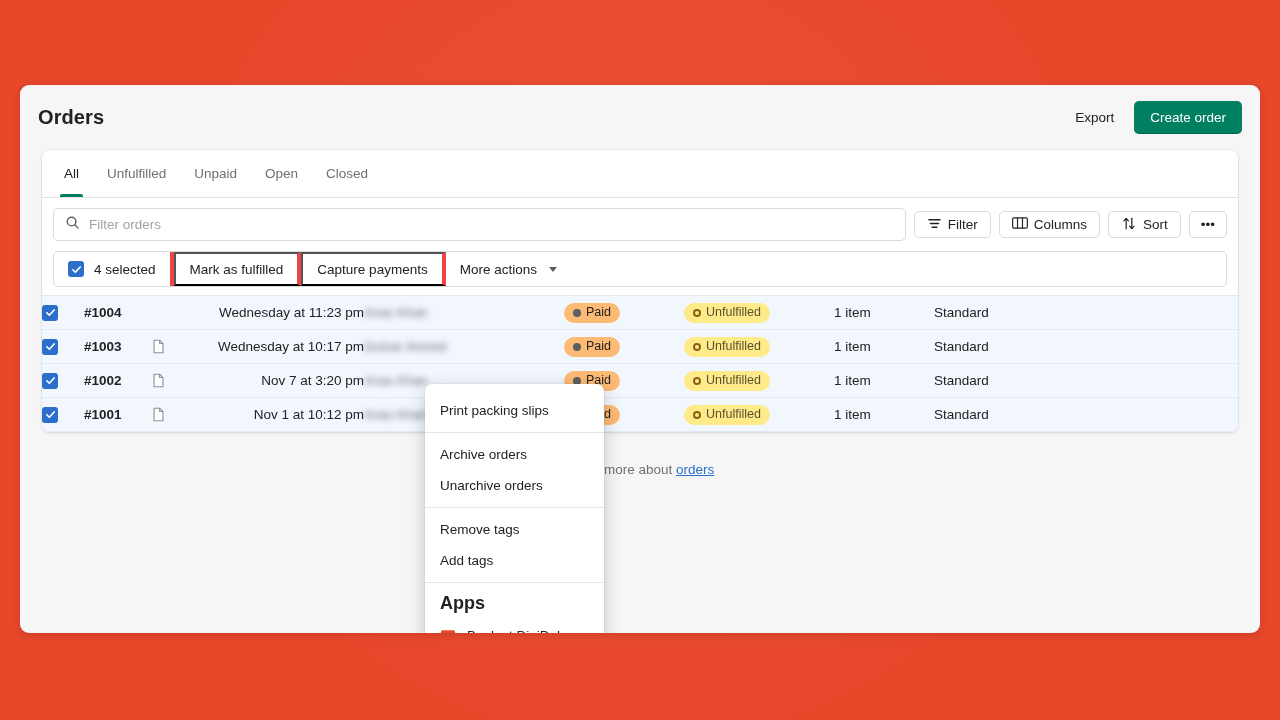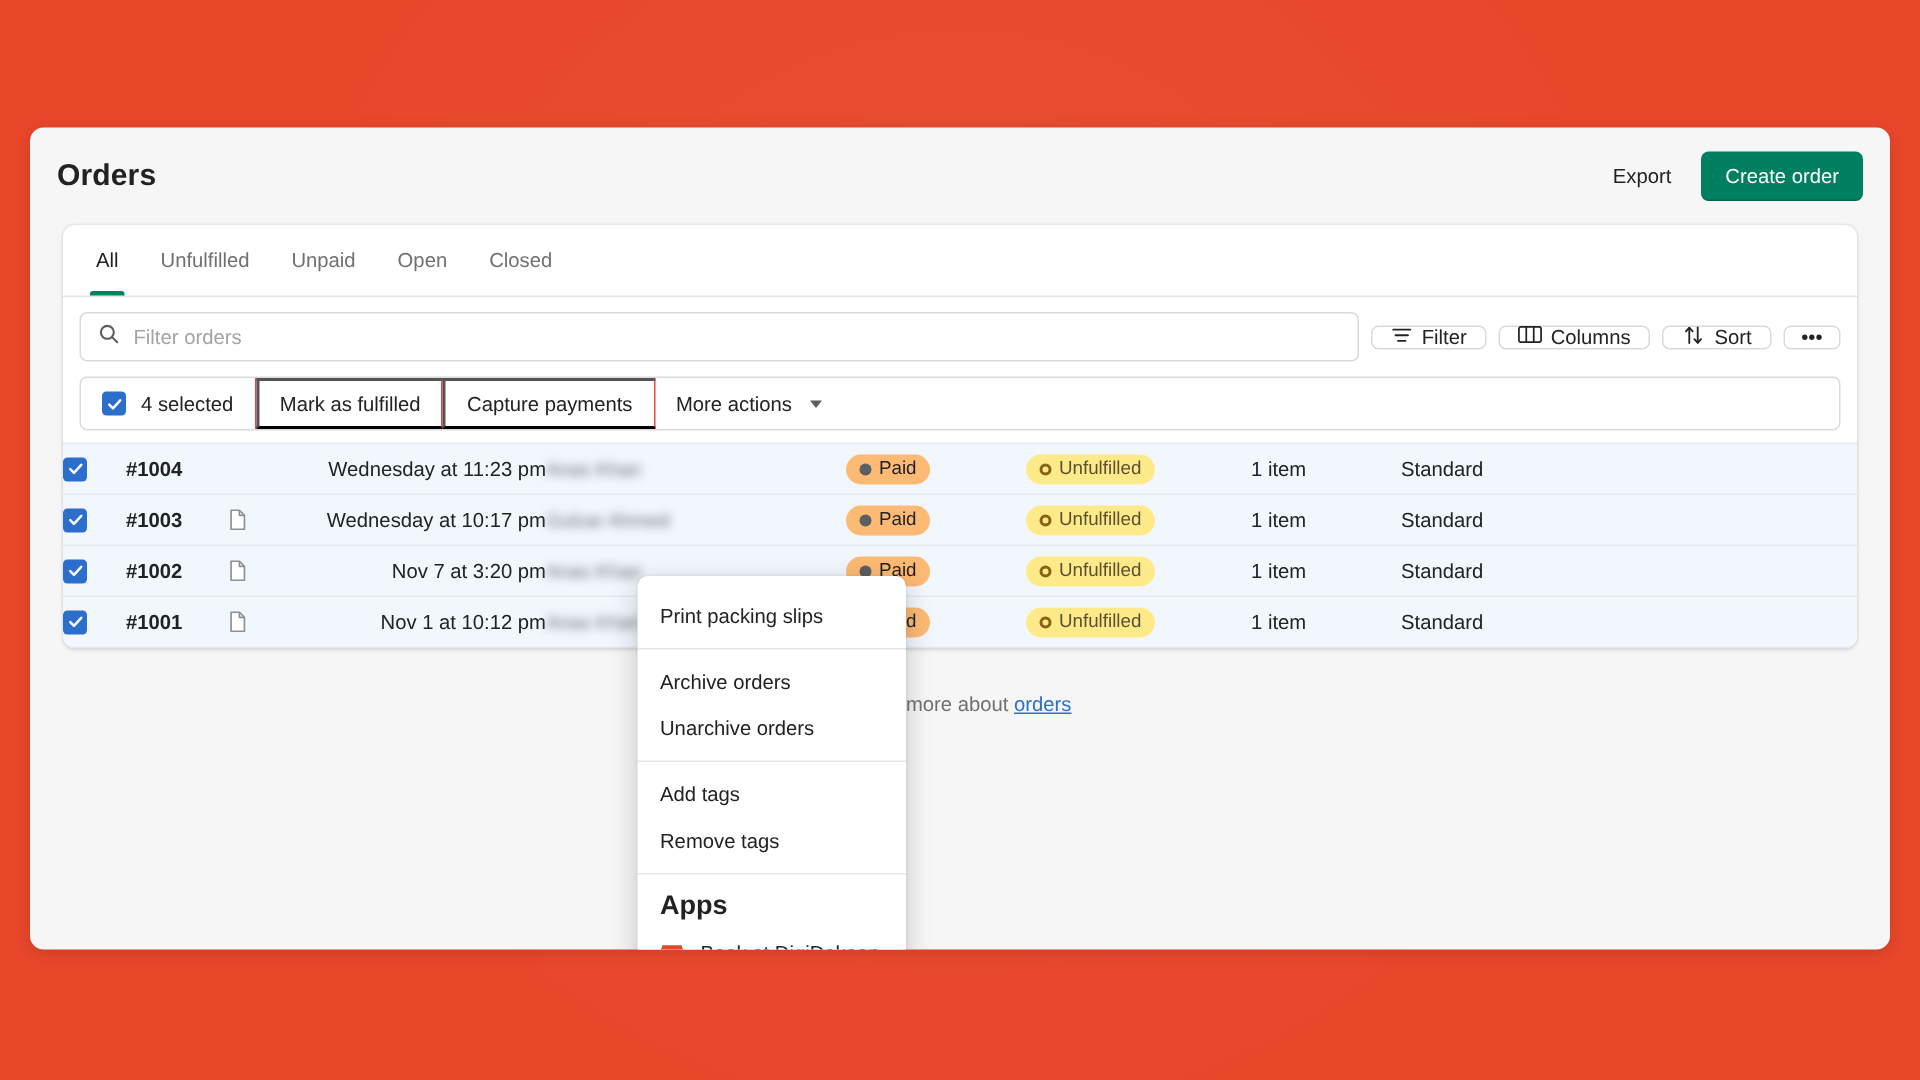--- a/index.html
+++ b/index.html
@@ -148,21 +148,21 @@
     font-size: 13.5px;
     color: #202223;
     background: transparent;
   }
   .search-input::placeholder { color: #9fa4a8; }
 
   .tool-btn {
     display: flex;
     align-items: center;
     gap: 6px;
-    height: 16px;
+    height: 27px;
     padding: 0 12px;
     border: 1px solid #d8dadc;
     border-radius: 5px;
     background: #ffffff;
     font-family: inherit;
     font-size: 13.5px;
     color: #202223;
     cursor: pointer;
     white-space: nowrap;
   }
@@ -180,21 +180,21 @@
     width: calc(100% - 22px);
     overflow: hidden;
   }
   .bulk-seg {
     display: flex;
     align-items: center;
     gap: 10px;
     padding: 0 14px;
     font-size: 13.5px;
     color: #202223;
-    border-right: 1px solid #ef4444;
+    border-right: 4px solid #ef4444;
     background: none;
     font-family: inherit;
     cursor: pointer;
     white-space: nowrap;
   }
   .bulk-seg.last { border-right: none; }
 
   .cbox {
     width: 16px; height: 16px;
     border-radius: 3px;
@@ -570,22 +570,22 @@
     <div class="menu-group">
       <div class="menu-item">Print packing slips</div>
     </div>
 
     <div class="menu-group">
       <div class="menu-item">Archive orders</div>
       <div class="menu-item">Unarchive orders</div>
     </div>
 
     <div class="menu-group">
+      <div class="menu-item">Remove tags</div>
       <div class="menu-item">Add tags</div>
-      <div class="menu-item">Remove tags</div>
     </div>
 
     <div class="menu-group">
       <div class="menu-section-label">Apps</div>
       <div class="menu-item">
         <span>
           <svg class="app-icon" viewBox="0 0 16 16">
             <path d="M1.6 2.2h12.8l1.1 3.3H0.5z" fill="#e8472a"></path>
             <rect x="2.1" y="5.5" width="11.8" height="8.4" fill="#e8472a"></rect>
             <rect x="3.0" y="5.5" width="1.4" height="2.6" fill="#ffffff" opacity="0.85"></rect>

